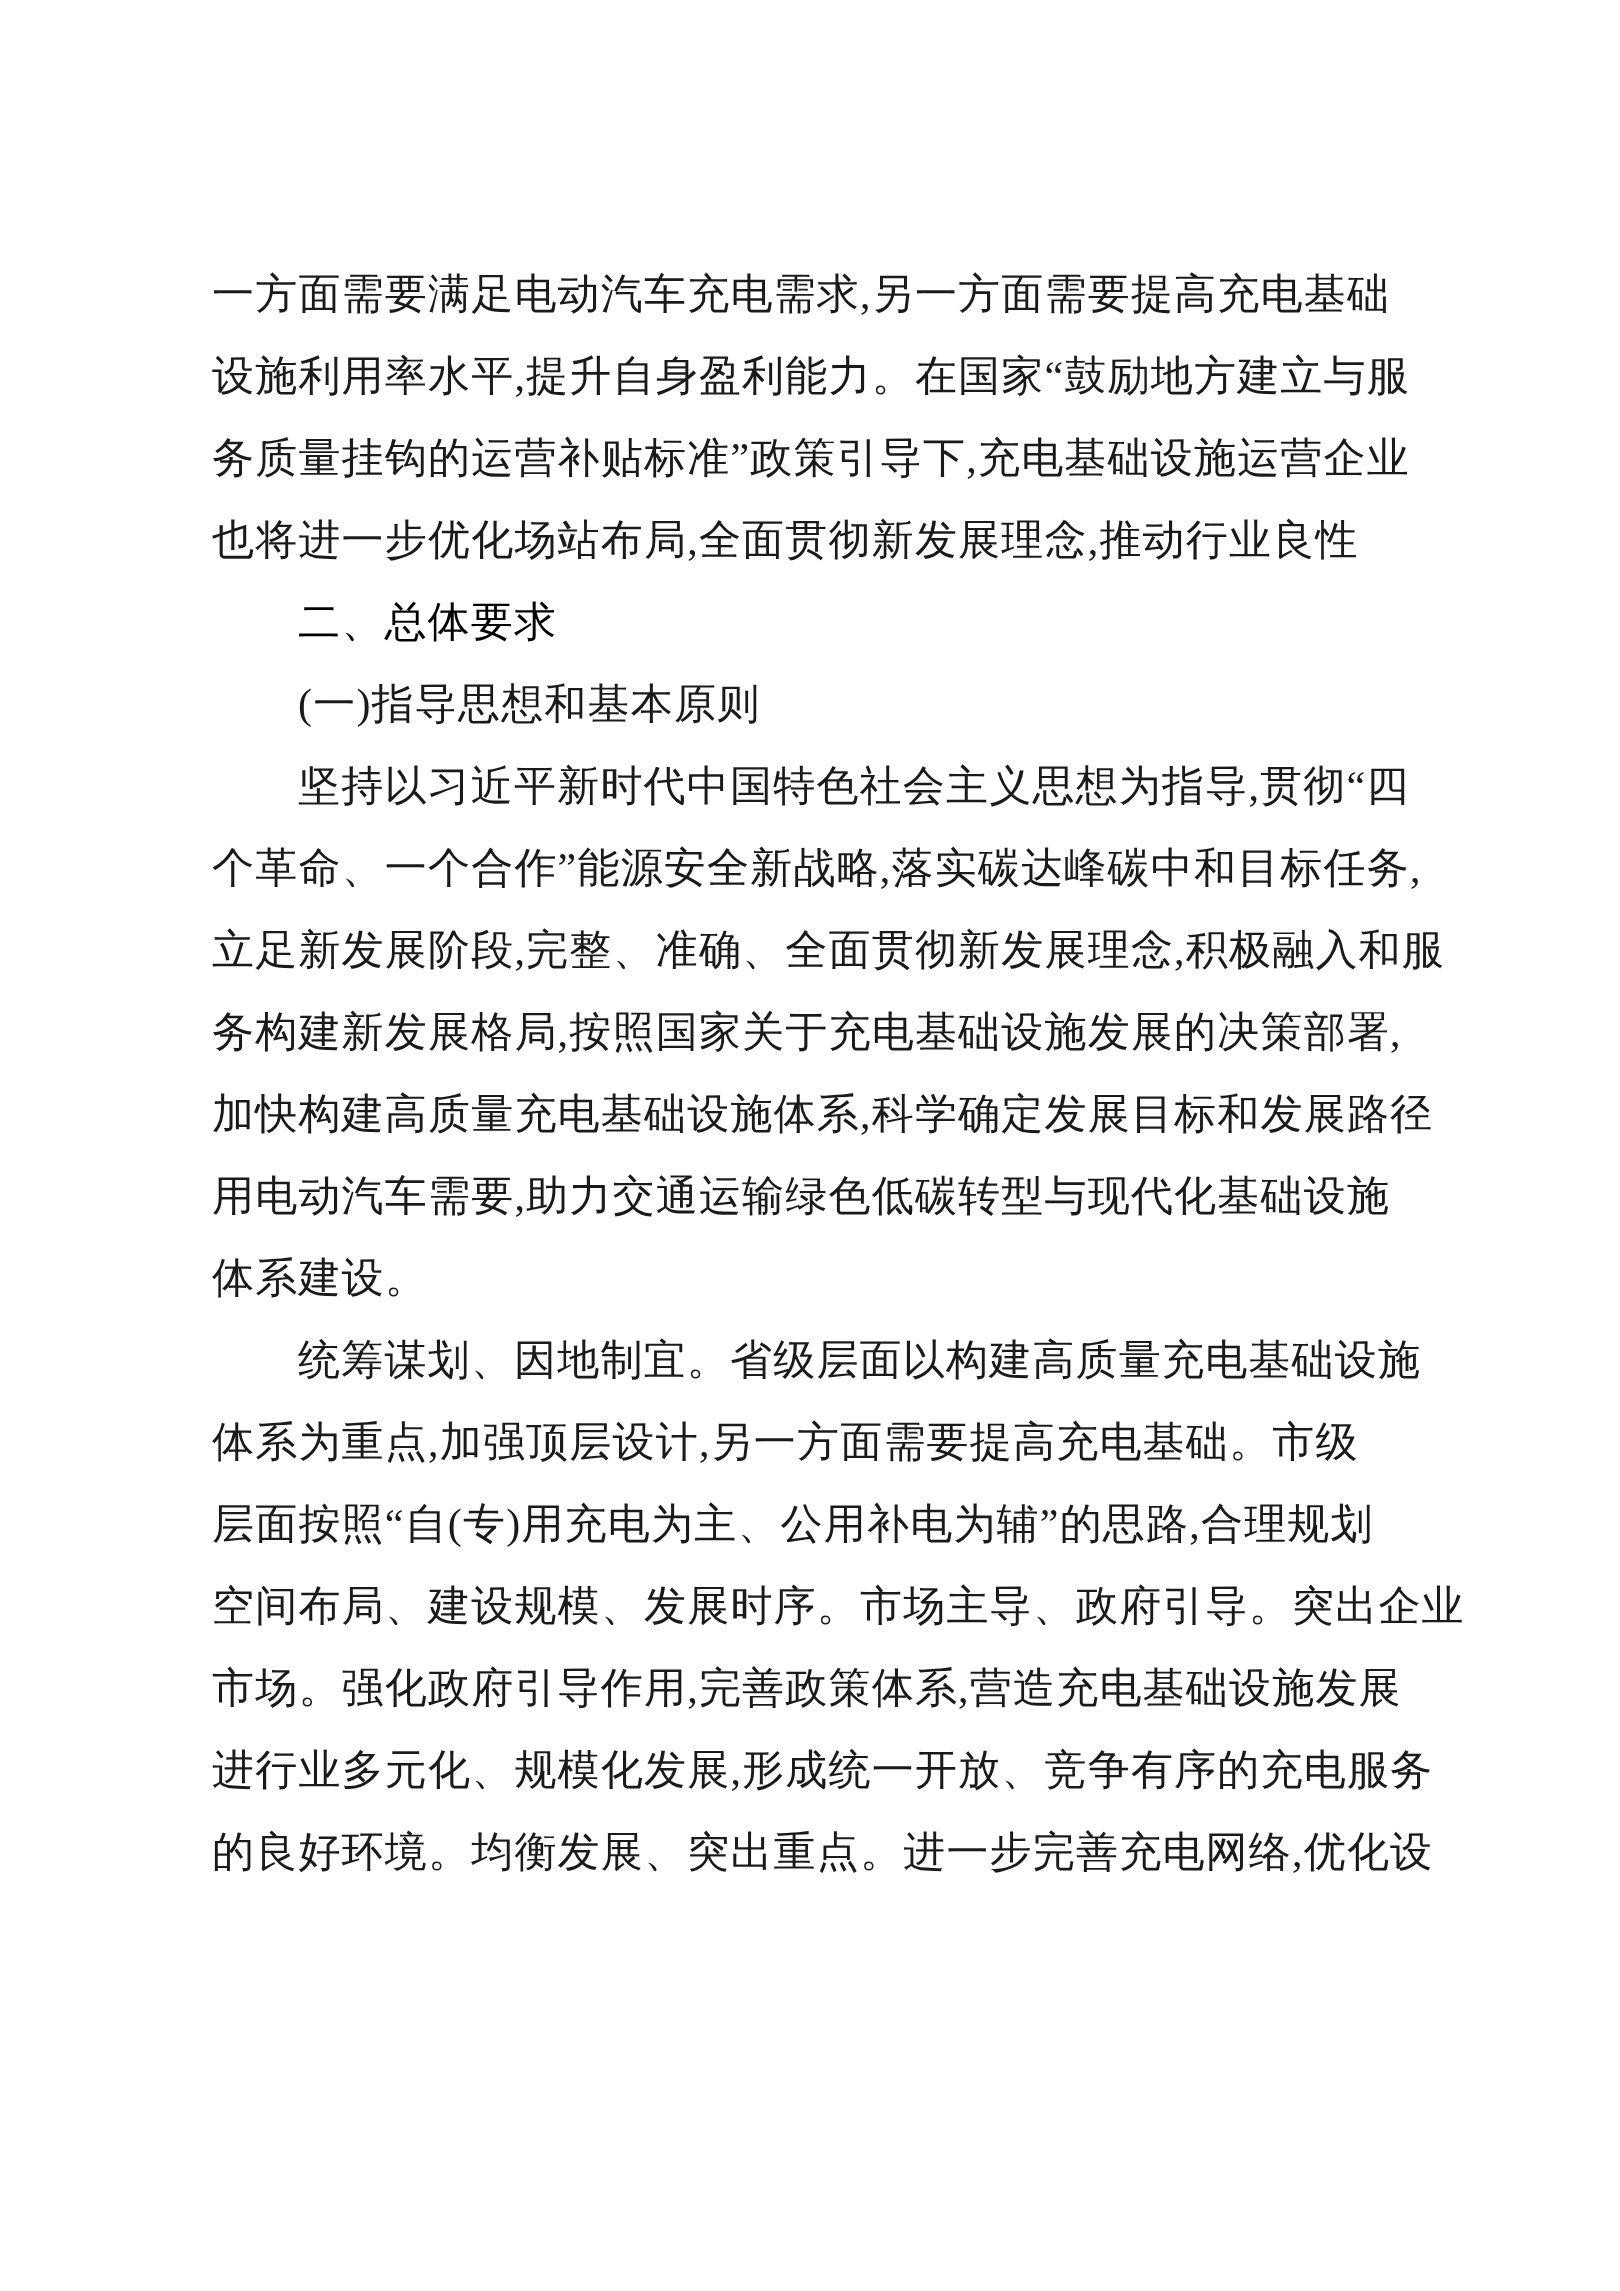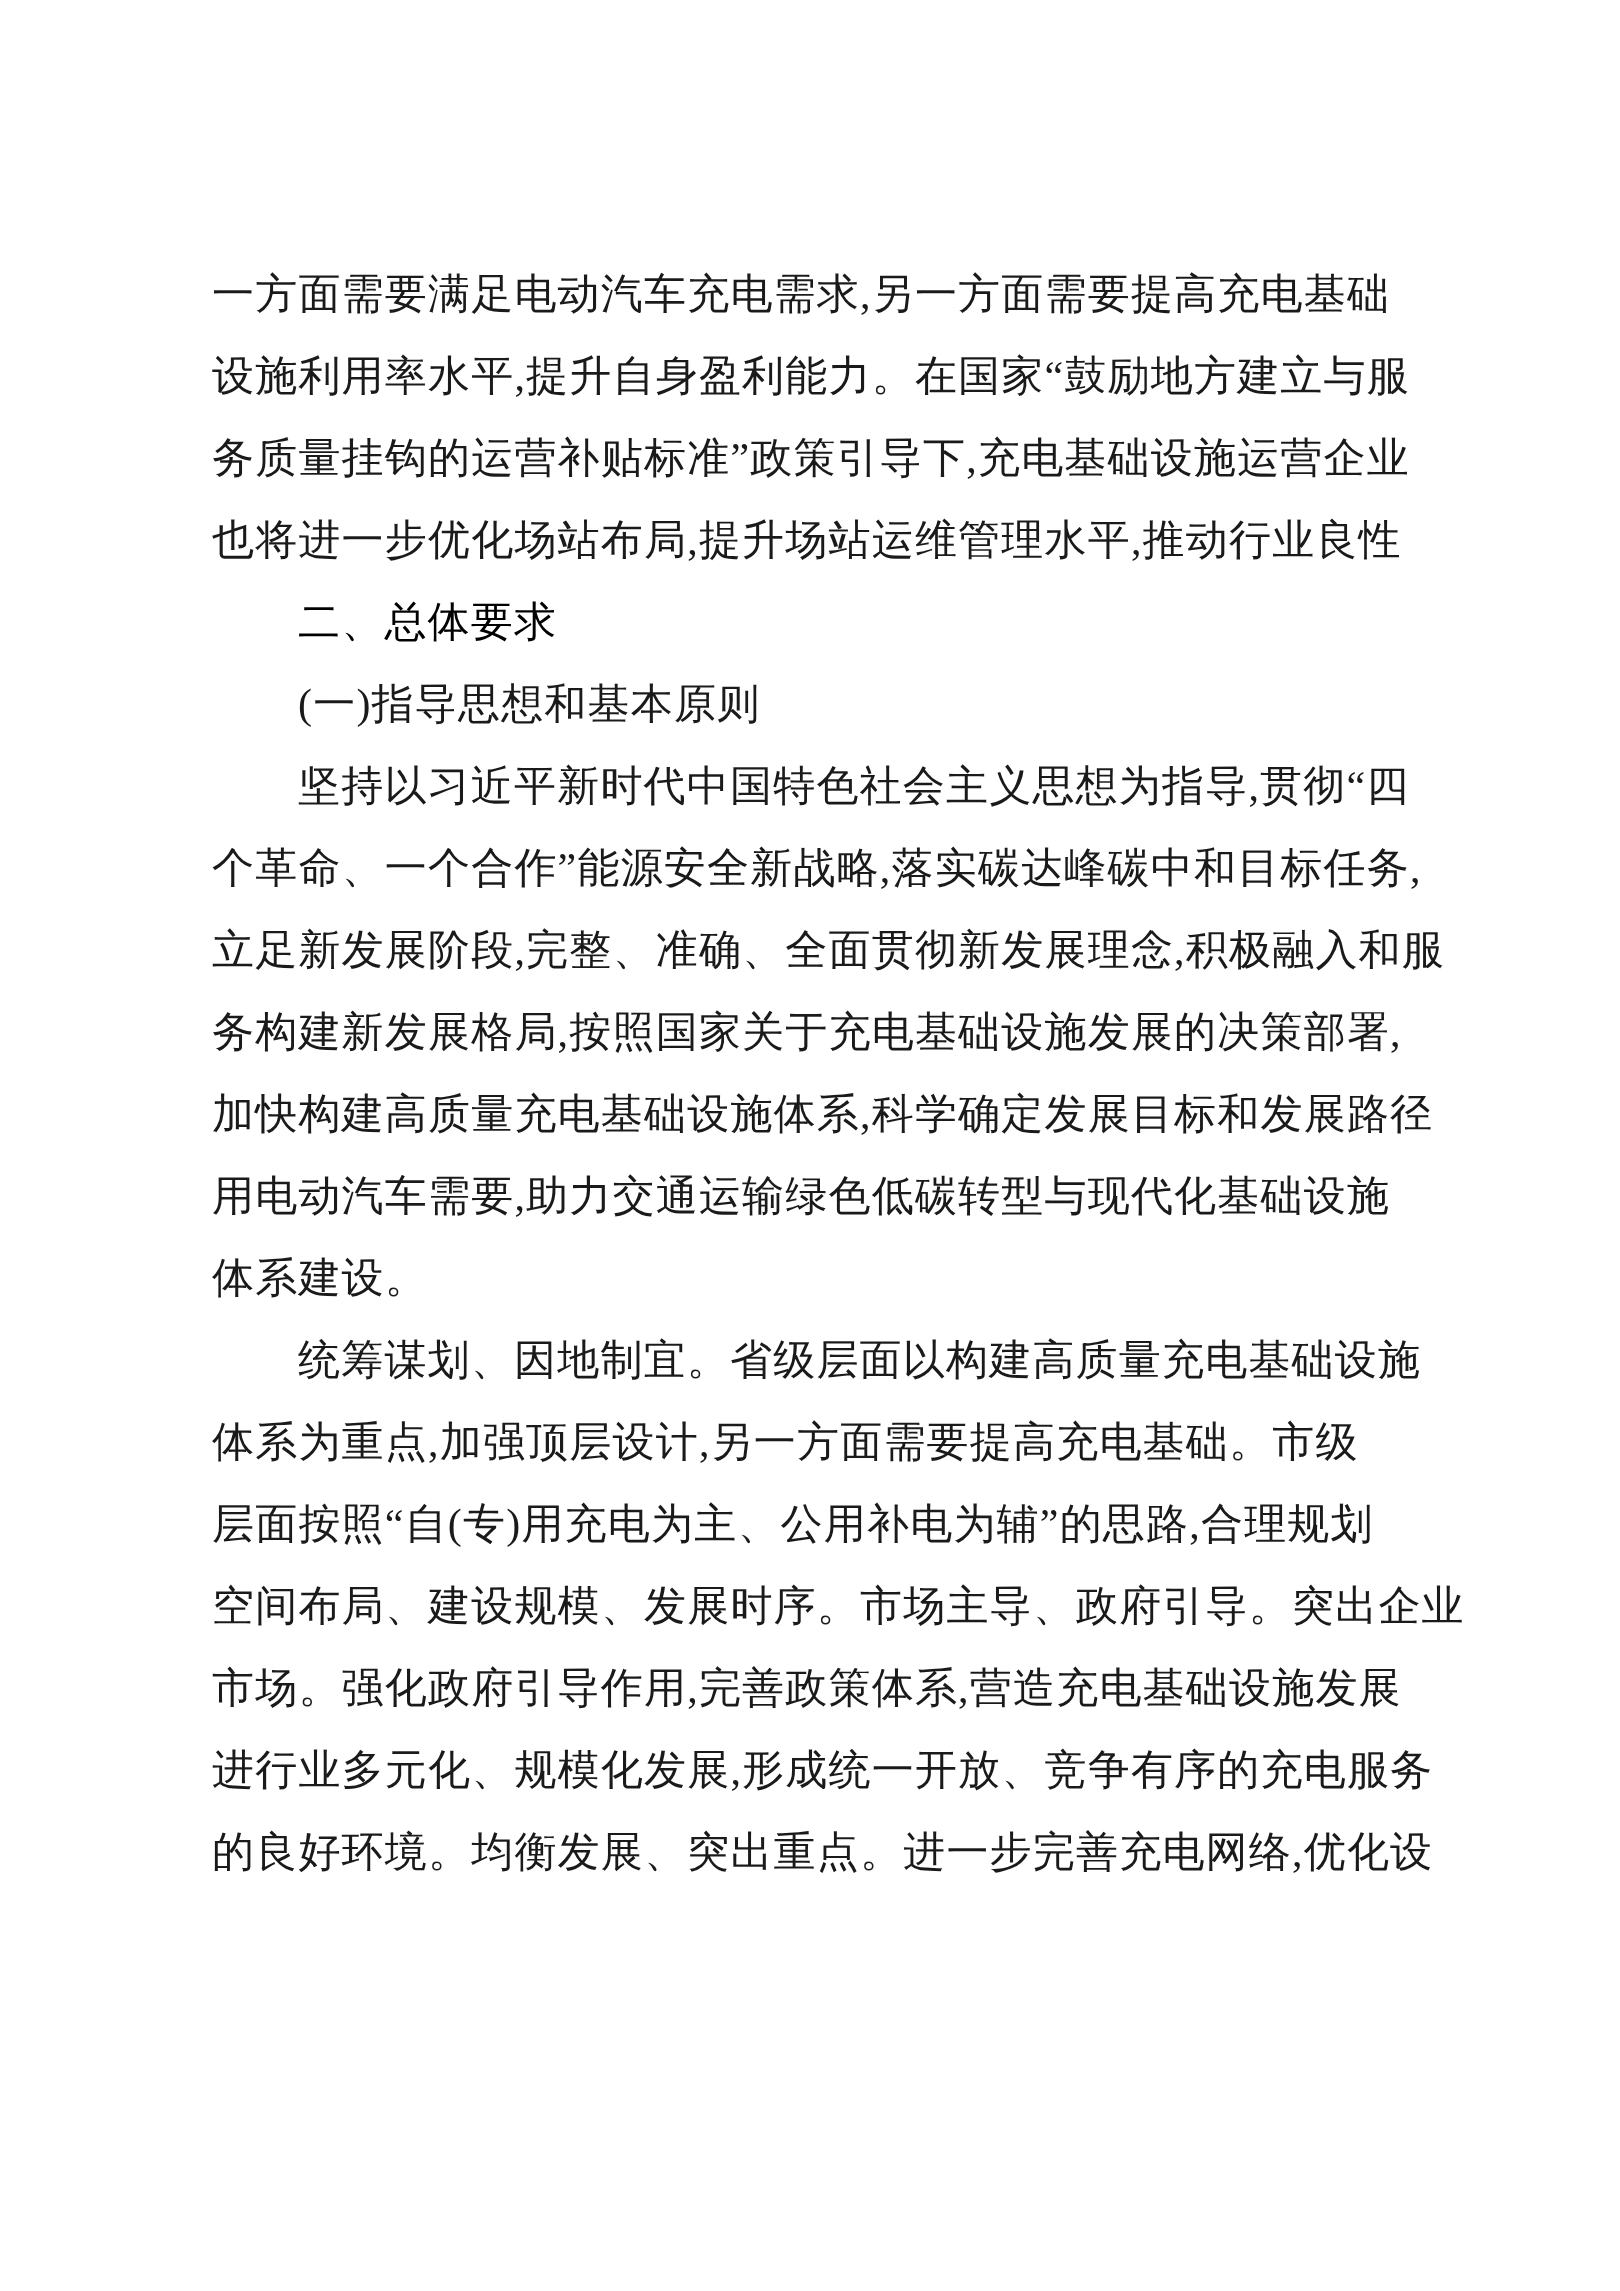--- a/index.html
+++ b/index.html
@@ -55,21 +55,21 @@
   }
 </style>
 </head>
 <body>
 
 <div class="page">
   <div class="doc-body">
       <div class="line body">一方面需要满足电动汽车充电需求,另一方面需要提高充电基础</div>
       <div class="line body">设施利用率水平,提升自身盈利能力。在国家“鼓励地方建立与服</div>
       <div class="line body">务质量挂钩的运营补贴标准”政策引导下,充电基础设施运营企业</div>
-      <div class="line body">也将进一步优化场站布局,提升场站运维管理水平,推动行业良性</div>
+      <div class="line body">也将进一步优化场站布局,全面贯彻新发展理念,推动行业良性</div>
       <div class="line heading indent">二、总体要求</div>
       <div class="line subheading indent">(一)指导思想和基本原则</div>
       <div class="line body indent">坚持以习近平新时代中国特色社会主义思想为指导,贯彻“四</div>
       <div class="line body">个革命、一个合作”能源安全新战略,落实碳达峰碳中和目标任务,</div>
       <div class="line body">立足新发展阶段,完整、准确、全面贯彻新发展理念,积极融入和服</div>
       <div class="line body">务构建新发展格局,按照国家关于充电基础设施发展的决策部署,</div>
       <div class="line body">加快构建高质量充电基础设施体系,科学确定发展目标和发展路径</div>
       <div class="line body">用电动汽车需要,助力交通运输绿色低碳转型与现代化基础设施</div>
       <div class="line body">体系建设。</div>
       <div class="line body indent">统筹谋划、因地制宜。省级层面以构建高质量充电基础设施</div>

